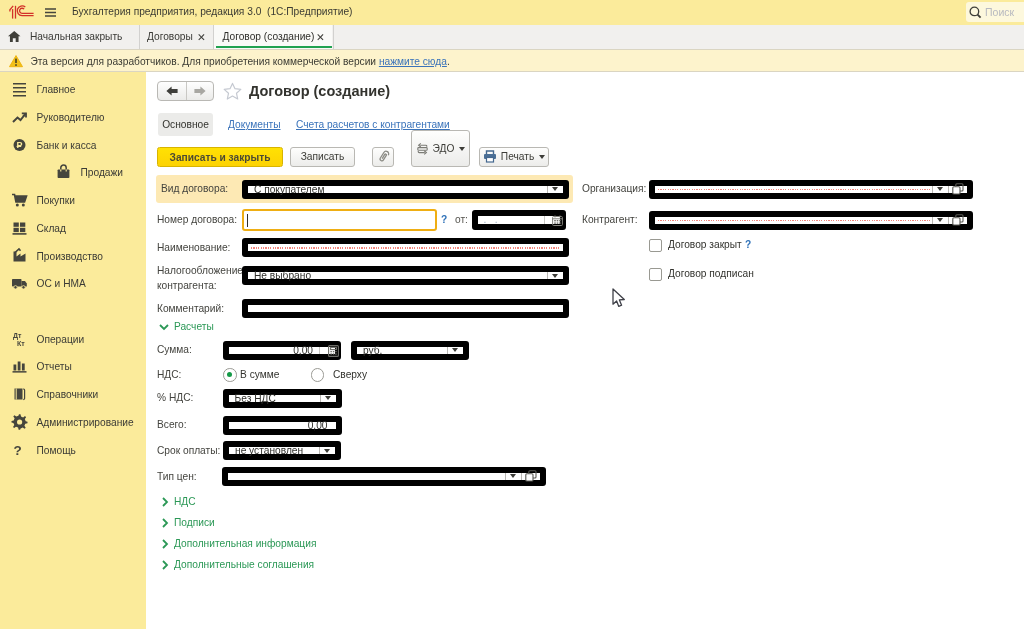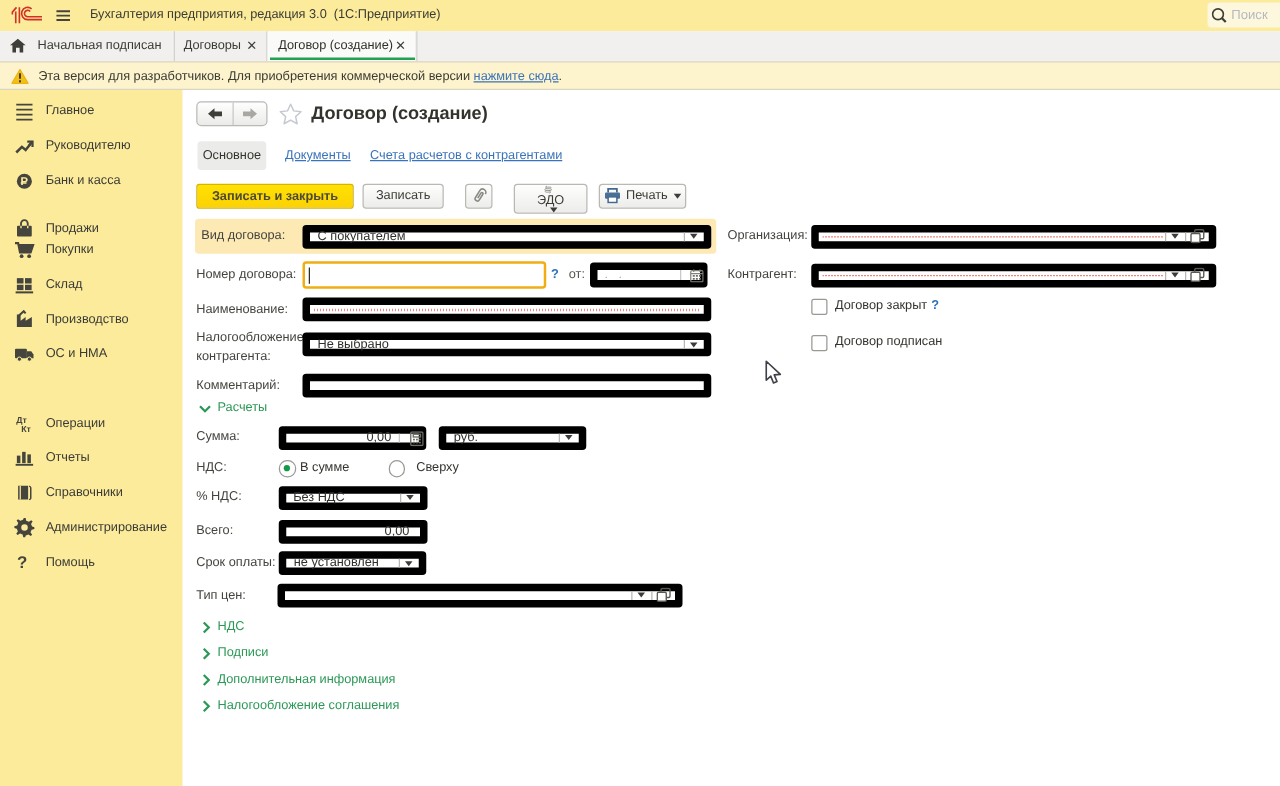--- a/index.html
+++ b/index.html
@@ -60,21 +60,21 @@
           <path d="M8.6 8.6 L11.6 11.6" stroke="#3f3f39" stroke-width="1.8"></path>
         </svg>
     <div class="abs" style="left:19px;top:0;height:20.5px;line-height:20.5px;font-size:10.5px;color:#b7b9c0;">Поиск Ctr</div>
   </div>
 </div>
 
 <div id="tabbar">
   <svg class="abs" style="left:8px;top:6px" width="12.5" height="11.5" viewBox="0 0 13 12">
         <path d="M6.5 0 L13 5.5 L11 5.5 L11 12 L8 12 L8 7.5 L5 7.5 L5 12 L2 12 L2 5.5 L0 5.5 Z" fill="#3f3f39"></path>
       </svg>
-  <div class="tabtxt" style="left:30px;">Начальная подписан</div>
+  <div class="tabtxt" style="left:30px;">Начальная закрыть</div>
   <div class="tabsep" style="left:138.5px;"></div>
   <div class="tabtxt" style="left:147px;">Договоры</div>
   <div class="tabx" style="left:197px;">✕</div>
   <div class="tabsep" style="left:213px;"></div>
   <div class="abs" style="left:214px;top:0;width:118px;height:24px;background:#fafaf8;"></div>
   <div class="tabtxt" style="left:222.5px;color:#2f2f2b;">Договор (создание)</div>
   <div class="tabx" style="left:316px;">✕</div>
   <div class="tabsep" style="left:332.5px;"></div>
   <div class="abs" style="left:216px;top:21px;width:116px;height:2.8px;background:#21a251;"></div>
 </div>
@@ -106,21 +106,21 @@
     <div class="sbtxt">Руководителю</div>
   </div>
   <div class="sbitem" style="top:58.7px;">
     <svg class="sbicon" viewBox="0 0 17 17">
           <circle cx="8.5" cy="8.5" r="6" fill="#45453d"></circle>
           <text x="8.5" y="11.6" font-family="Liberation Sans" font-size="9" font-weight="bold" fill="#fbeb9b" text-anchor="middle">P</text>
           <rect x="5.6" y="9.3" width="4.6" height="1.2" fill="#fbeb9b"></rect>
         </svg>
     <div class="sbtxt">Банк и касса</div>
   </div>
-  <div class="sbitem" style="top:97px;">
+  <div class="sbitem" style="top:86px;margin-left:44px;">
     <svg class="sbicon" viewBox="0 0 17 17">
           <path d="M5.8 6.2 L5.8 4.3 A2.7 2.7 0 0 1 11.2 4.3 L11.2 6.2" fill="none" stroke="#45453d" stroke-width="1.5"></path>
           <rect x="2.6" y="6" width="11.8" height="8.6" rx="0.8" fill="#45453d"></rect>
           <path d="M5.8 6 L5.8 8 M11.2 6 L11.2 8" stroke="#fbeb9b" stroke-width="1.1"></path>
         </svg>
     <div class="sbtxt">Продажи</div>
   </div>
   <div class="sbitem" style="top:114.1px;">
     <svg class="sbicon" viewBox="0 0 17 17">
           <path d="M1 3 L3.5 3 L5 10.5 L13.5 10.5 L15.5 4.5 L4 4.5" fill="none" stroke="#45453d" stroke-width="1.7"></path>
@@ -213,21 +213,21 @@
   <div class="abs" style="left:80px;top:41px;height:23px;line-height:23px;"><span class="link">Документы</span></div>
   <div class="abs" style="left:148px;top:41px;height:23px;line-height:23px;"><span class="link">Счета расчетов с контрагентами</span></div>
 
   <div class="btn" style="left:9px;top:75px;width:126px;height:20px;background:linear-gradient(#ffe103,#fcd203);border-color:#d8b400;border-radius:2.5px;font-weight:bold;color:#4b4a33;">Записать и закрыть</div>
   <div class="btn" style="left:142px;top:75px;width:65px;height:19.5px;">Записать</div>
   <div class="btn" style="left:224px;top:75px;width:22px;height:19.5px;">
     <svg width="13" height="14" viewBox="0 0 13 14">
           <path d="M9.6 3 A2.6 2.6 0 0 0 4.4 3 L4.4 9.5 A1.8 1.8 0 0 0 8 9.5 L8 4.2 A0.9 0.9 0 0 0 6.2 4.2 L6.2 9" fill="none" stroke="#8b8b85" stroke-width="1.3" transform="rotate(32 6.5 7)"></path>
         </svg>
   </div>
-  <div class="btn" style="left:263px;top:75px;width:59px;height:24px;flex-direction:column;">
+  <div class="btn" style="left:263px;top:58px;width:59px;height:37px;">
     <svg width="13" height="13" viewBox="0 0 13 13" style="margin-right:4px">
           <g fill="none" stroke="#7b7b75" stroke-width="1.1">
             <path d="M4.2 3.2 h5.6 a1 1 0 0 1 1 1 v0.5"></path>
             <path d="M4.8 1.4 L2.6 3.2 L4.8 5"></path>
             <rect x="1.8" y="5.6" width="9.4" height="2.6" rx="0.8"></rect>
             <path d="M8.8 10.6 h-5.6 a1 1 0 0 1 -1 -1 v-0.5"></path>
             <path d="M8.2 8.8 L10.4 10.6 L8.2 12.4"></path>
           </g>
         </svg>
     <span>ЭДО</span>
@@ -391,20 +391,20 @@
         <path d="M2 1 L6 5 L2 9" fill="none" stroke="#2b9856" stroke-width="1.8"></path>
       </svg>
   <div class="greenrow" style="left:26px;top:440px;height:22px;line-height:22px;">Подписи</div>
   <svg class="abs" style="left:13px;top:467px" width="8" height="10" viewBox="0 0 8 10">
         <path d="M2 1 L6 5 L2 9" fill="none" stroke="#2b9856" stroke-width="1.8"></path>
       </svg>
   <div class="greenrow" style="left:26px;top:461px;height:22px;line-height:22px;">Дополнительная информация</div>
   <svg class="abs" style="left:13px;top:487.5px" width="8" height="10" viewBox="0 0 8 10">
         <path d="M2 1 L6 5 L2 9" fill="none" stroke="#2b9856" stroke-width="1.8"></path>
       </svg>
-  <div class="greenrow" style="left:26px;top:481.5px;height:22px;line-height:22px;">Налогообложение соглашения</div>
+  <div class="greenrow" style="left:26px;top:481.5px;height:22px;line-height:22px;">Дополнительные соглашения</div>
 </div>
 
 <svg class="abs" style="left:612px;top:287.5px" width="14" height="21" viewBox="0 0 14 21">
   <path d="M1 1 L1 16.2 L4.6 12.9 L6.8 18.4 L9.6 17.2 L7.4 11.9 L12.3 11.5 Z" fill="#fff" stroke="#3f4048" stroke-width="1.3" stroke-linejoin="round"></path>
 </svg>
 
 </div>
 
 </body></html>

